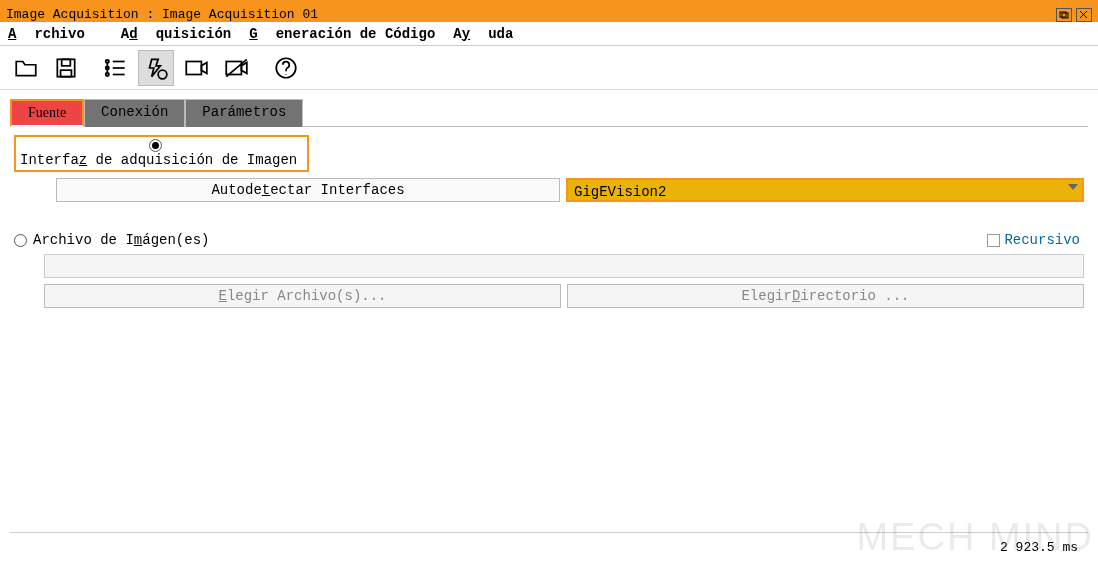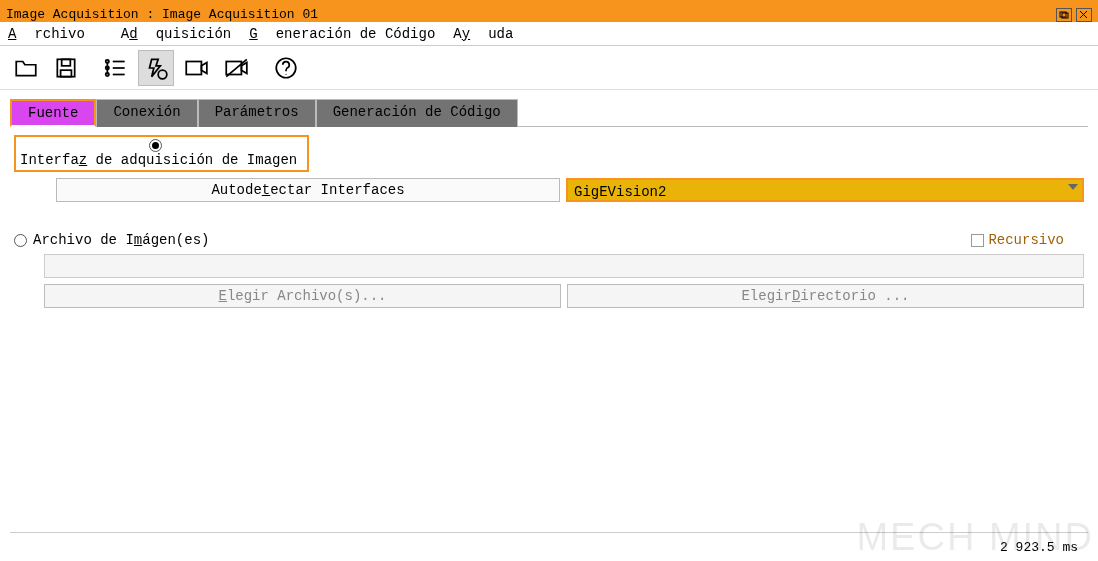--- a/index.html
+++ b/index.html
@@ -29,20 +29,21 @@
   margin-left: 4px;
   display: flex; align-items: center; justify-content: center;
   background: #f7941e;
 }
 .menubar {
   height: 24px;
   display: flex;
   align-items: center;
   padding: 0 8px;
   border-bottom: 1px solid #ccc;
+  font-weight: bold;
 }
 .menubar span { margin-right: 18px; }
 .u { text-decoration: underline; }
 .toolbar {
   height: 44px;
   display: flex;
   align-items: center;
   padding: 2px 8px;
   border-bottom: 1px solid #ddd;
   gap: 4px;
@@ -61,23 +62,24 @@
 .tab {
   border: 1px solid #bbb;
   border-bottom: none;
   padding: 4px 16px;
   background: #737373;
   margin-right: 0;
   position: relative;
   bottom: -1px;
 }
 .tab.active {
-  background: #d946ef;
+  background: #ef4444;
   border: 2px solid #f7941e;
   border-bottom: 2px solid #fff;
+  font-family: Liberation Serif, serif;
 }
 .tabline {
   border-bottom: 1px solid #bbb;
   margin: 0 10px;
 }
 .content {
   padding: 8px 14px;
 }
 .radiorow {
   display: flex;
@@ -130,21 +132,21 @@
   border-top: 6px solid #666;
 }
 .section2 {
   margin-top: 30px;
 }
 .section2 .radiorow { color: #000; }
 .checkbox {
   width: 13px; height: 13px; border: 1px solid #999; background:#fff;
   margin-right: 4px; display:inline-block; vertical-align:middle;
 }
-.recwrap { color: #a16207; display:flex; align-items:center; float:right; margin-right:20px; }
+.recwrap { color: #0369a1; display:flex; align-items:center; float:right; margin-right:4px; }
 .longinput {
   margin: 4px 0 6px 30px;
   border: 1px solid #ccc;
   background: #f5f5f5;
   height: 24px;
 }
 .row3 {
   display: flex;
   gap: 6px;
   margin: 2px 0 4px 30px;
@@ -246,21 +248,20 @@
         <path d="M9 9 a3 3 0 1 1 4 3 c-1 1 -1 1 -1 3"></path>
         <line x1="12" y1="18" x2="12" y2="18.5"></line>
       </svg>
   </div>
 </div>
 
 <div class="tabs">
   <div class="tab active">Fuente</div>
   <div class="tab">Conexión</div>
   <div class="tab">Parámetros</div>
-  <div class="tab">Generación de Código</div>
 </div>
 <div class="tabline"></div>
 
 <div class="content">
 
   <div class="radiorow">
     <span class="hlbox">
       <span class="radio sel"></span>
       <span>Interfa<span class="u">z</span> de adquisición de Imagen</span>
     </span>

